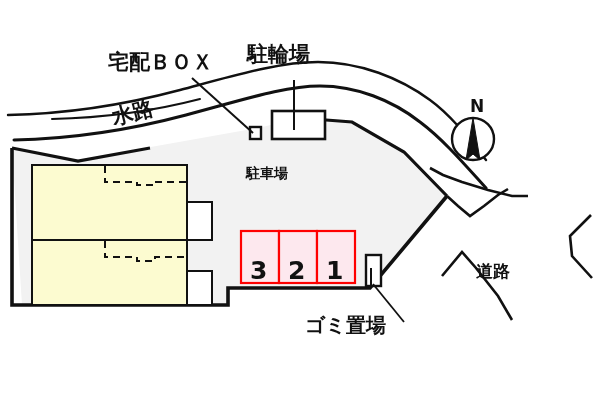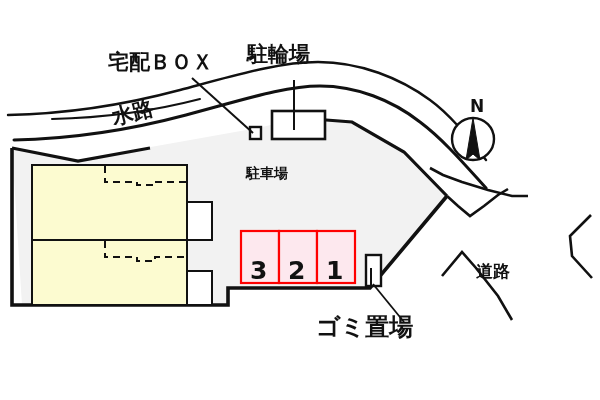--- a/index.html
+++ b/index.html
@@ -33,21 +33,21 @@
     font-weight: 700;
     white-space: nowrap;
     line-height: 1;
     font-family: "DejaVu Sans", "Liberation Sans", sans-serif;
   }
   .lbl-takuhai { left: 108px; top: 52px; font-size: 21px; letter-spacing: 0px; }
   .lbl-chuurin { left: 247px; top: 44px; font-size: 21px; }
   .lbl-suiro   { left: 110px; top: 108px; font-size: 21px; transform: rotate(-14deg); transform-origin: left top; }
   .lbl-chusha  { left: 246px; top: 166px; font-size: 14px; }
   .lbl-douro   { left: 476px; top: 219px; font-size: 17px; margin-top: 44px; }
-  .lbl-gomi    { left: 316px; top: 315px; font-size: 24px; }
+  .lbl-gomi    { left: 305px; top: 315px; font-size: 20px; }
   .lbl-north   { left: 470px; top: 98px; font-size: 17px; font-weight: 700; }
   .stall-num {
     position: absolute;
     font-size: 25px;
     font-weight: 700;
     color: #111111;
     line-height: 1;
     font-family: "DejaVu Sans", "Liberation Sans", sans-serif;
   }
   .sn0 { left: 250px; top: 258px; }

